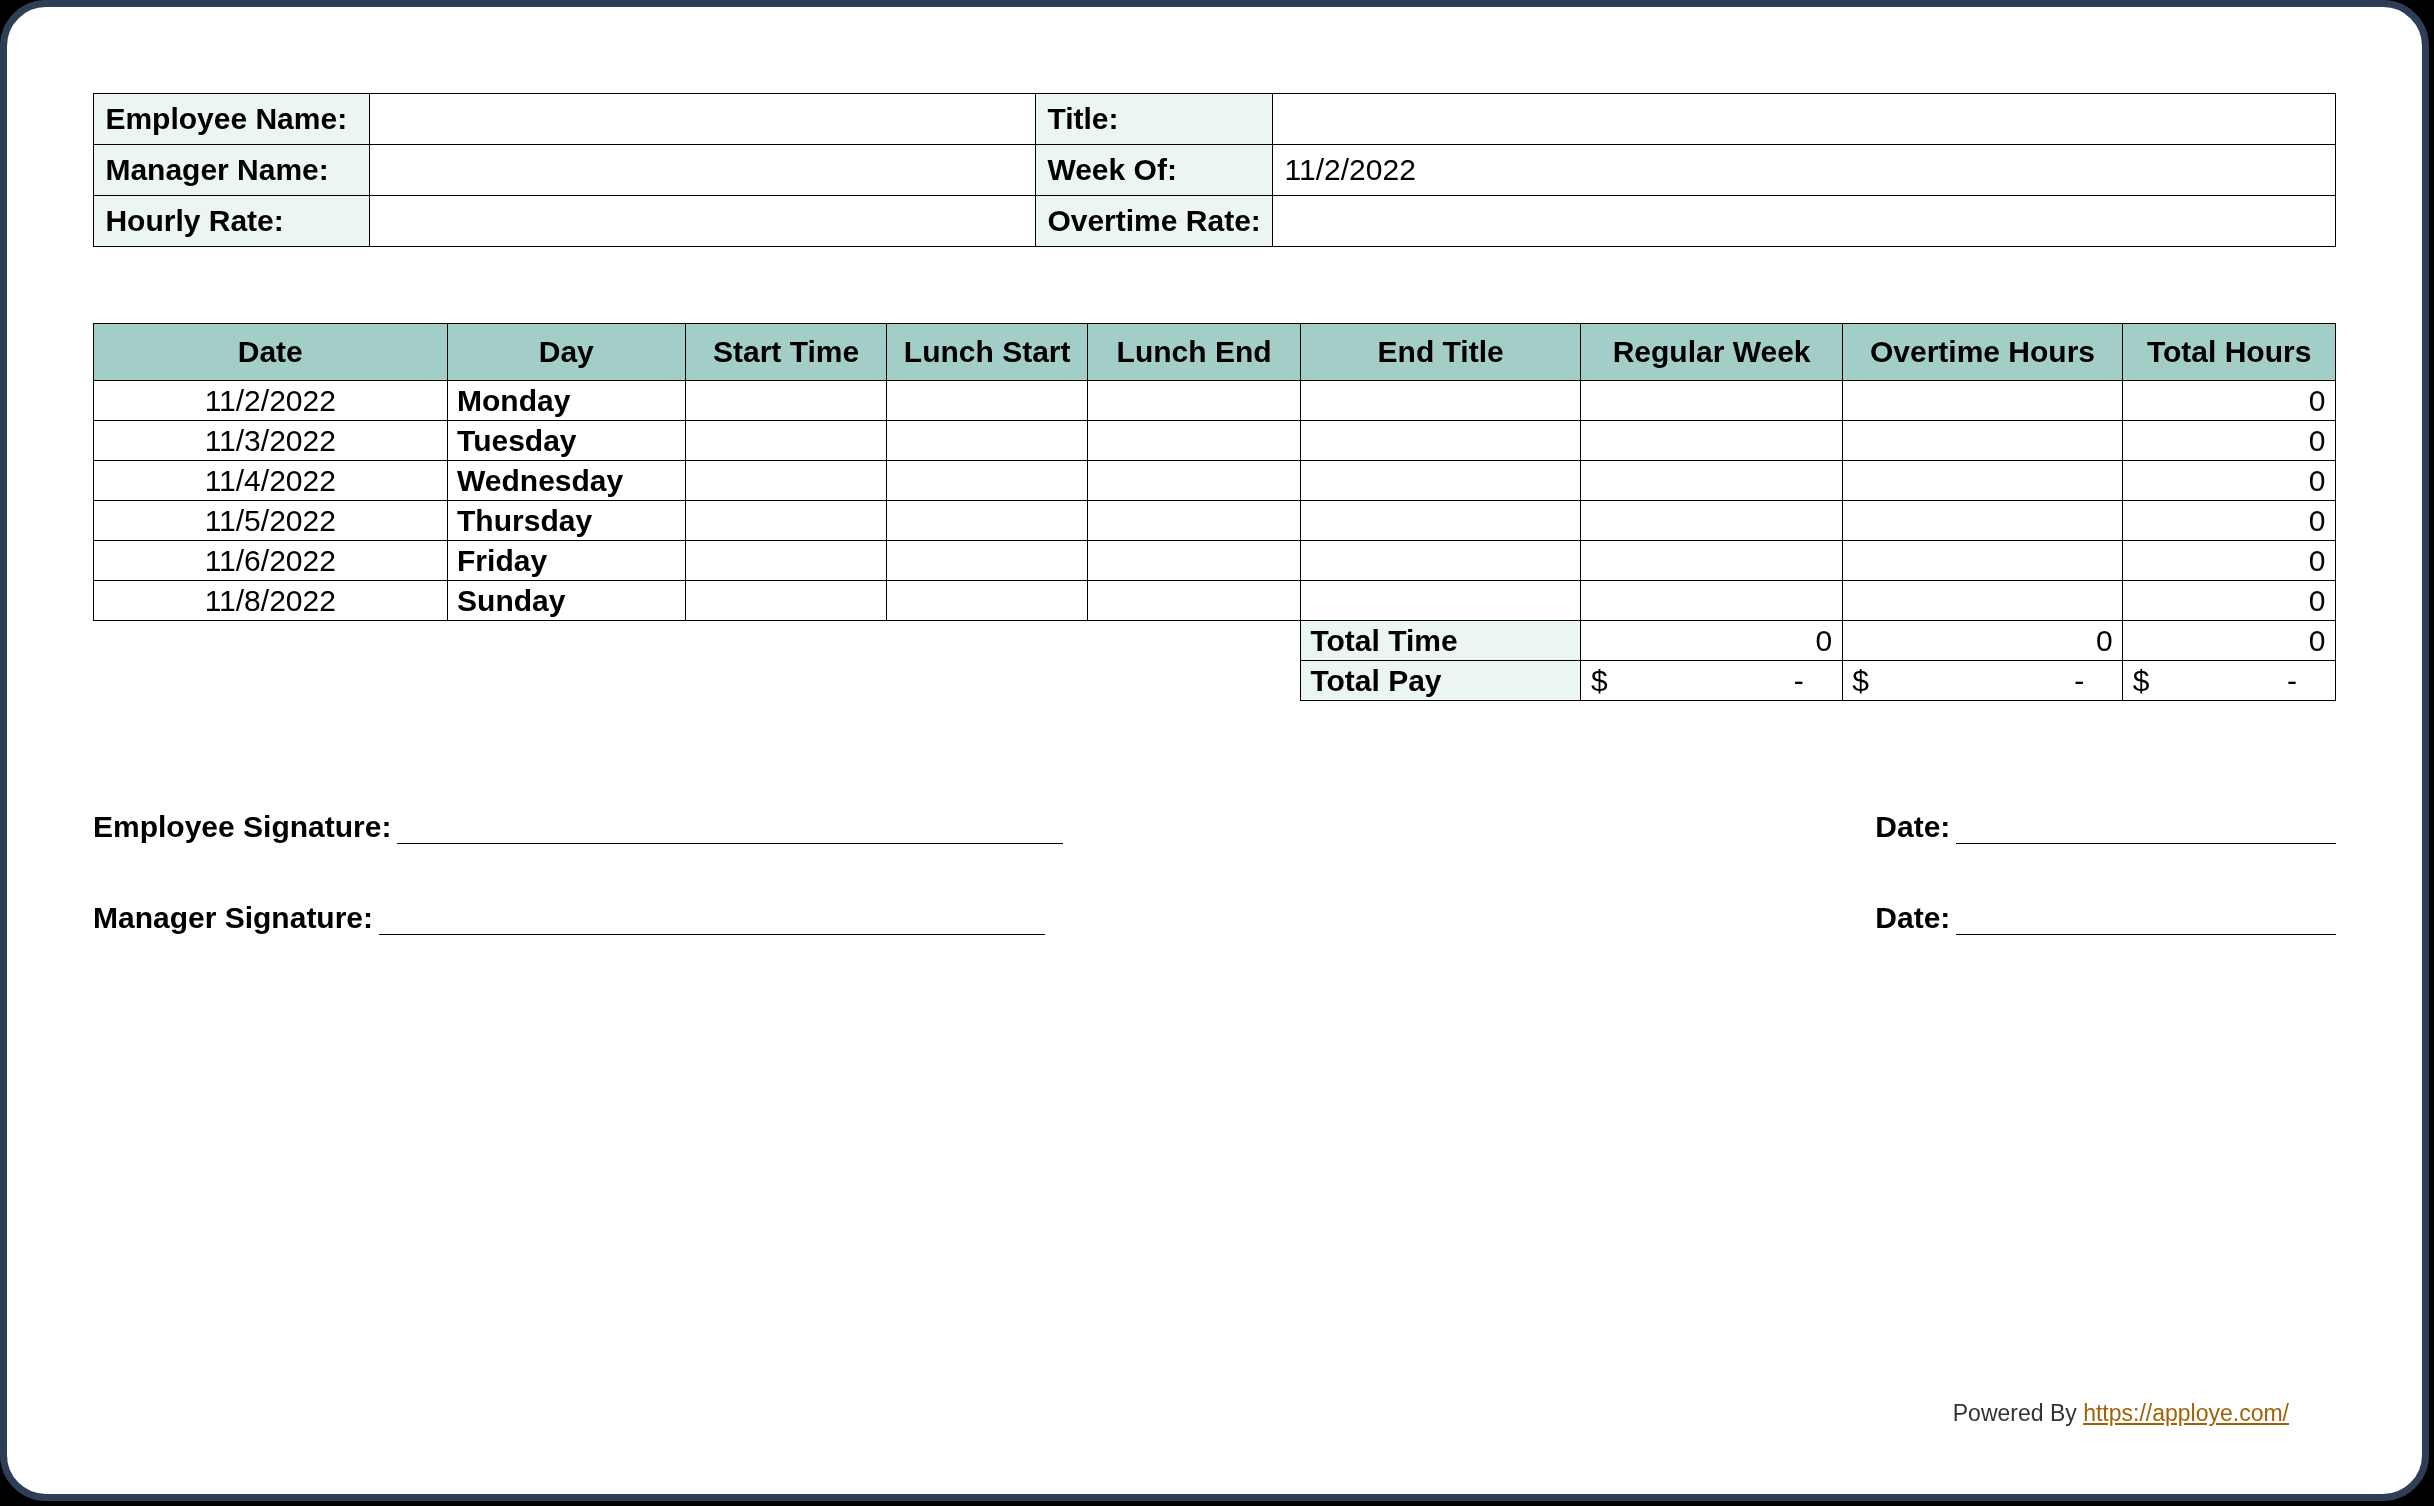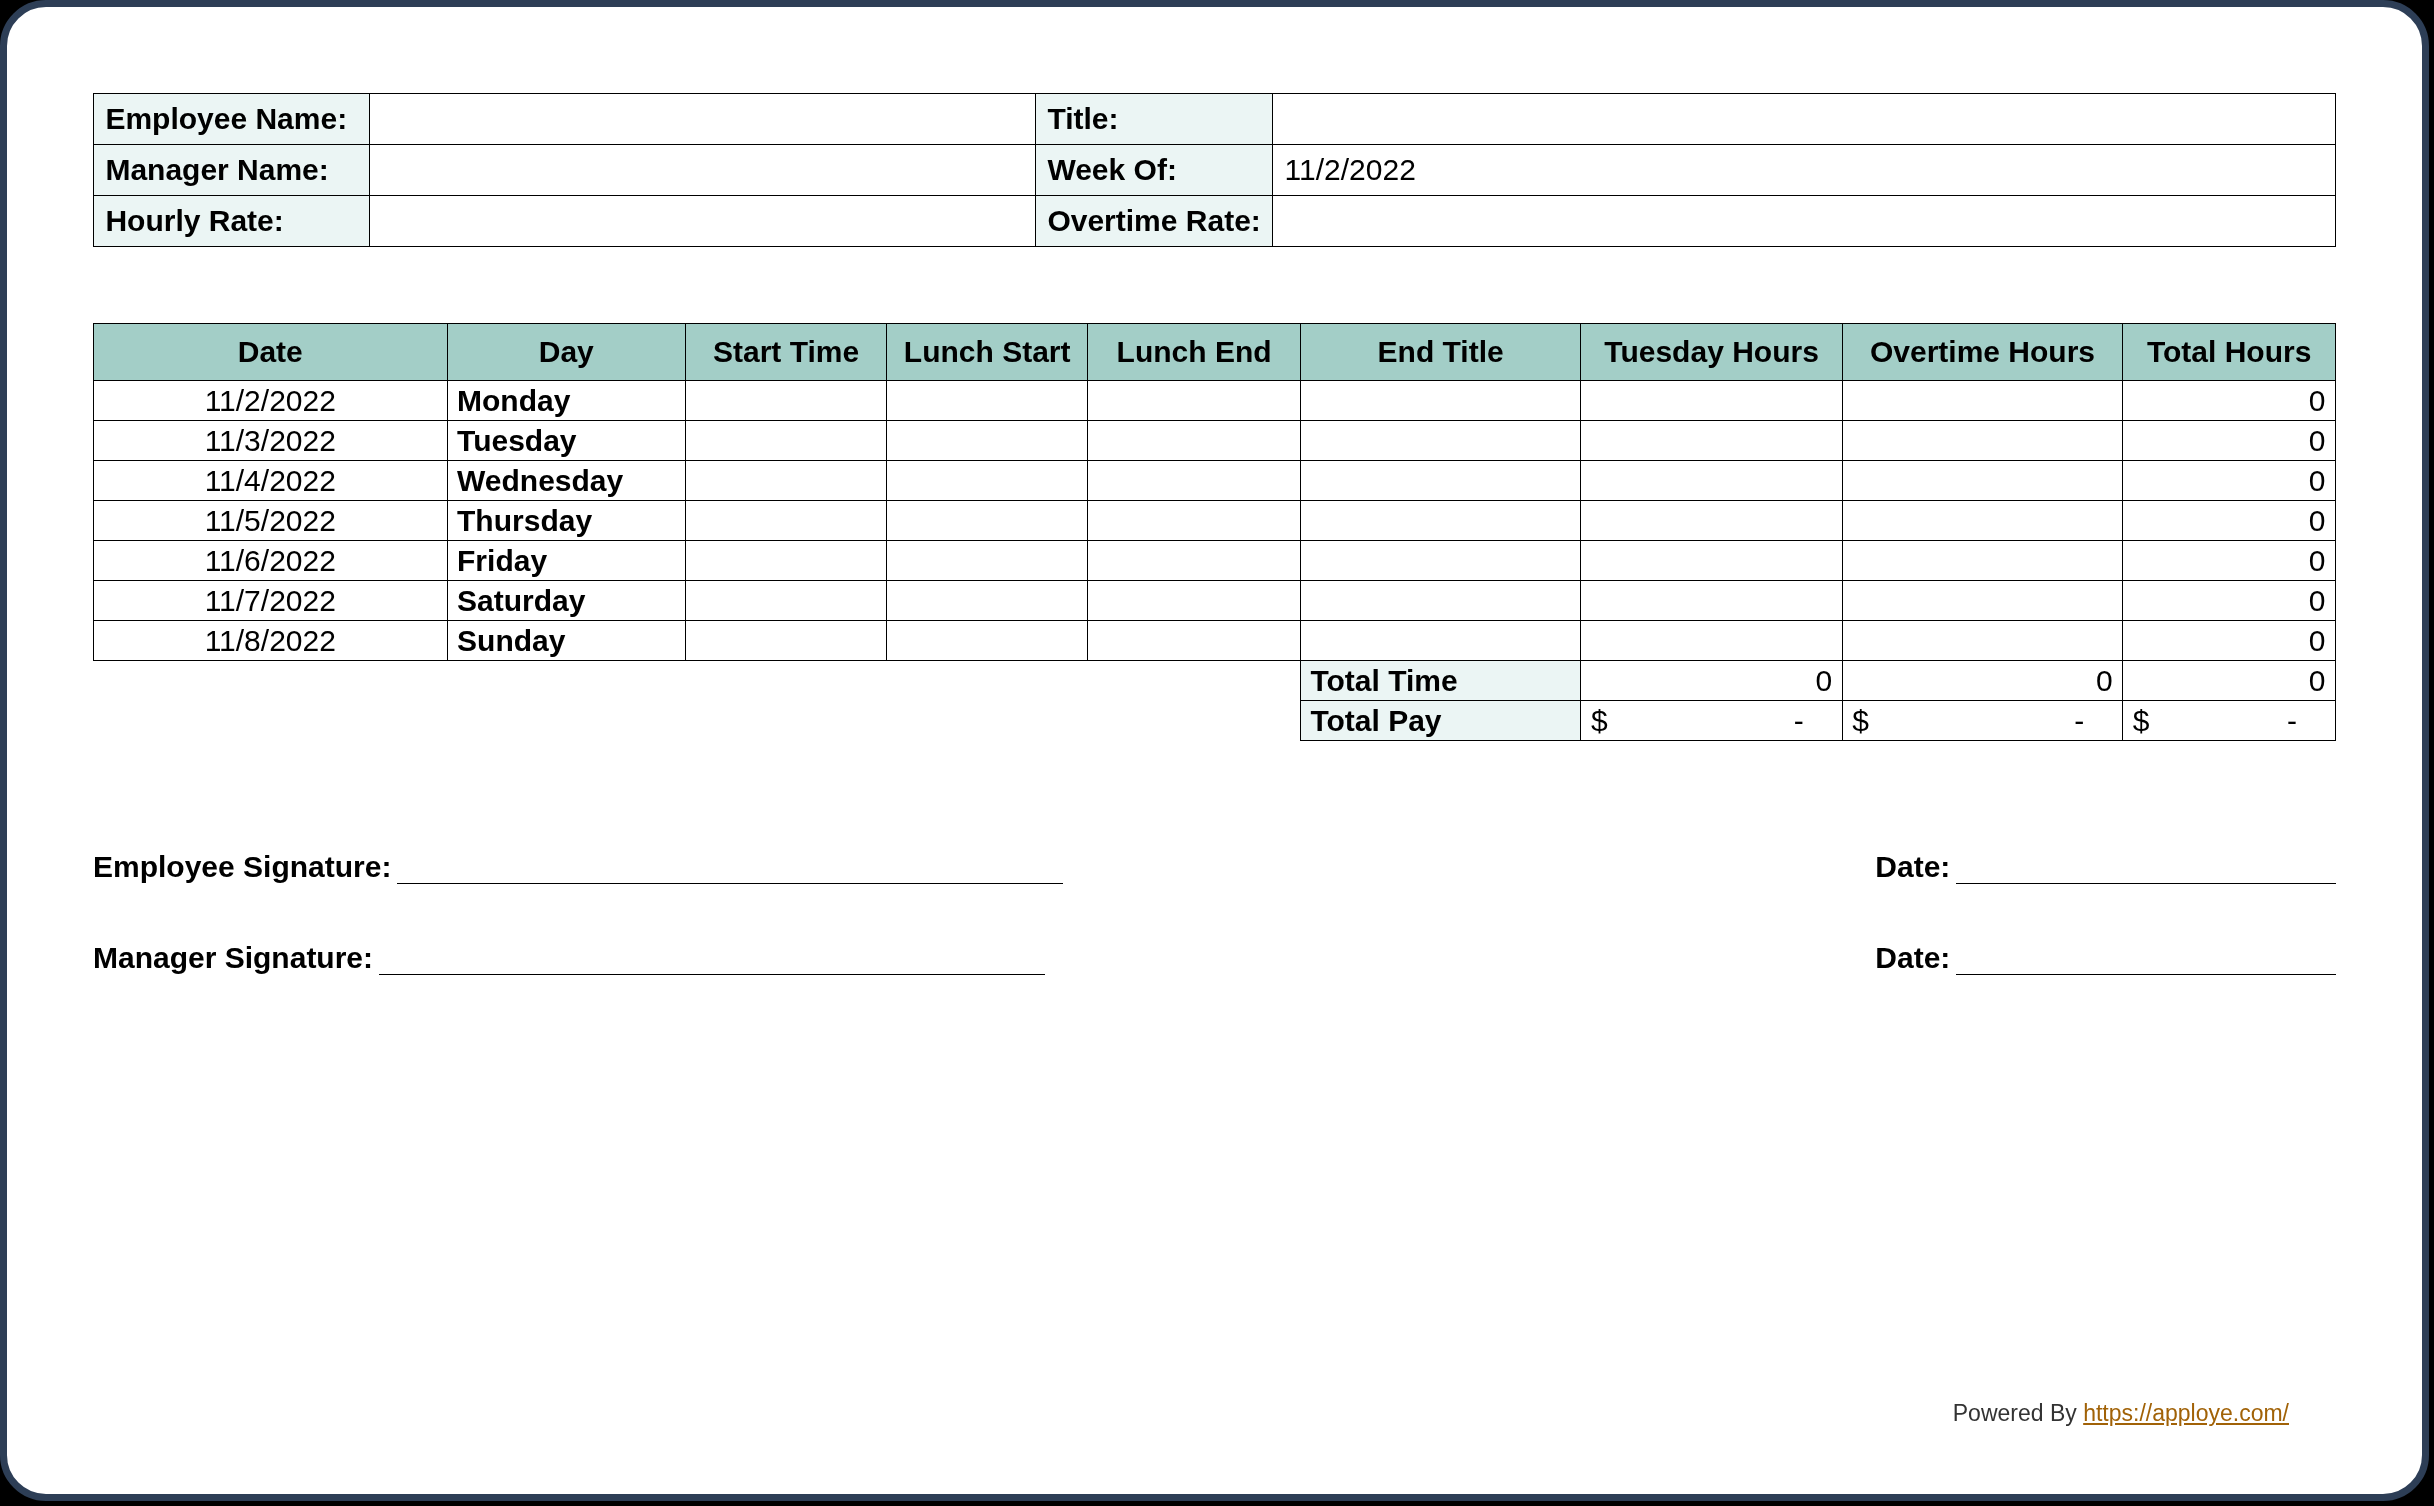--- a/index.html
+++ b/index.html
@@ -159,21 +159,21 @@
         <col class="w-tot">
     </colgroup>
     <thead>
       <tr>
         <th>Date</th>
         <th>Day</th>
         <th>Start Time</th>
         <th>Lunch Start</th>
         <th>Lunch End</th>
         <th>End Title</th>
-        <th>Tuesday Hours</th>
+        <th>Regular Week</th>
         <th>Overtime Hours</th>
         <th>Total Hours</th>
       </tr>
     </thead>
     <tbody id="sheet-body">
         <tr>
           <td class="c-date">11/2/2022</td>
           <td class="c-day">Monday</td>
           <td></td>
           <td></td>
@@ -212,31 +212,20 @@
           <td></td>
           <td></td>
           <td></td>
           <td class="c-right"></td>
           <td class="c-right"></td>
           <td class="c-right">0</td>
         </tr>
         <tr>
           <td class="c-date">11/6/2022</td>
           <td class="c-day">Friday</td>
-          <td></td>
-          <td></td>
-          <td></td>
-          <td></td>
-          <td class="c-right"></td>
-          <td class="c-right"></td>
-          <td class="c-right">0</td>
-        </tr>
-        <tr>
-          <td class="c-date">11/7/2022</td>
-          <td class="c-day">Saturday</td>
           <td></td>
           <td></td>
           <td></td>
           <td></td>
           <td class="c-right"></td>
           <td class="c-right"></td>
           <td class="c-right">0</td>
         </tr>
         <tr>
           <td class="c-date">11/8/2022</td>

